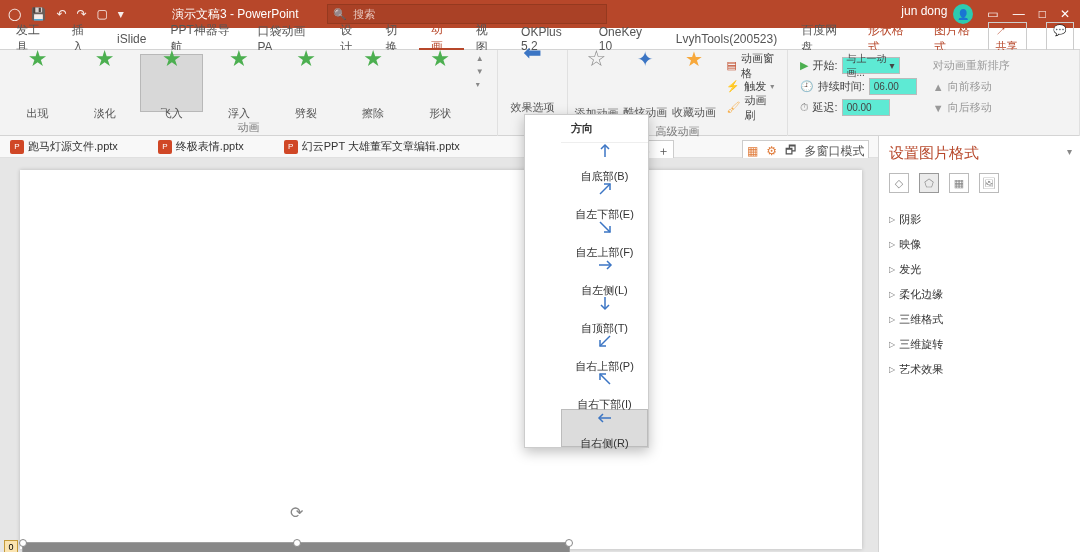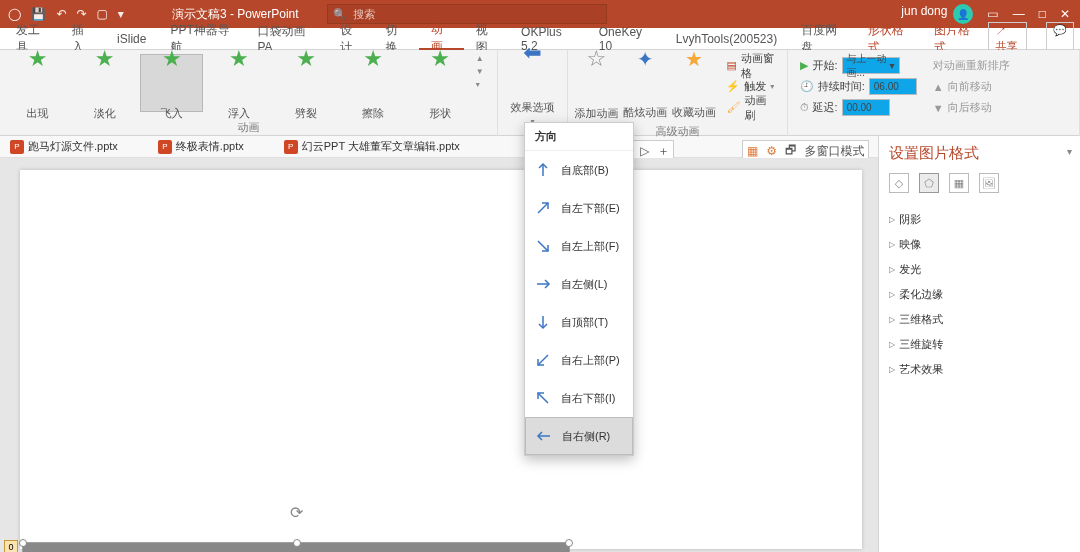--- a/index.html
+++ b/index.html
@@ -31,21 +31,21 @@
 .anim-tile { width: 66px; height: 58px; display: flex; flex-direction: column; align-items: center; justify-content: center; gap: 2px; cursor: pointer; }
 .anim-tile.selected { background: #d8d8d8; border: 1px solid #b8b8b8; }
 .anim-tile .star { color: #4caf50; font-size: 22px; }
 .anim-tile .outline { color: #888; font-size: 22px; }
 .anim-tile .arrow-in { color: #3b75c4; font-size: 22px; }
 .anim-tile span.lbl { font-size: 11px; color: #555; margin-top: 32px; }
 .anim-spin { width: 16px; display: flex; flex-direction: column; justify-content: center; gap: 4px; color: #888; font-size: 8px; }
 
 .rib-vcol { display: flex; flex-direction: column; gap: 2px; font-size: 11px; color: #444; padding: 2px 6px; }
 .rib-vcol .row { display: flex; align-items: center; gap: 4px; height: 19px; }
-.rib-vcol .ctrl { border: 1px solid #bbb; background: #0ea5e9; padding: 0 4px; font-size: 10px; height: 17px; display: flex; align-items: center; }
+.rib-vcol .ctrl { border: 1px solid #bbb; background: #5eead4; padding: 0 4px; font-size: 10px; height: 17px; display: flex; align-items: center; }
 
 .docs-bar { height: 22px; background: #f8f8f8; border-bottom: 1px solid #e0e0e0; display: flex; align-items: center; padding: 0 10px; gap: 40px; font-size: 11px; color: #333; }
 .doc-tab { display: flex; align-items: center; gap: 4px; }
 .doc-ico { width: 14px; height: 14px; background: #d04726; border-radius: 2px; display: flex; align-items: center; justify-content: center; color: #fff; font-size: 8px; }
 
 .mini-toolbar { position: absolute; left: 520px; top: 158px; background: #fff; border: 1px solid #ccc; height: 22px; display: flex; align-items: center; padding: 0 4px; gap: 8px; font-size: 12px; color: #555; }
 
 .format-pane { position: absolute; right: 0; top: 136px; bottom: 0; width: 202px; background: #fff; border-left: 1px solid #d4d4d4; padding: 8px 10px; }
 .format-pane h3 { color: #b7472a; font-size: 15px; font-weight: normal; margin-bottom: 10px; }
 .fp-icons { display: flex; gap: 10px; margin-bottom: 14px; }
@@ -58,23 +58,23 @@
 .slide { position: absolute; left: 20px; top: 12px; right: 16px; height: 379px; background: #fff; box-shadow: 0 0 4px rgba(0,0,0,.2); }
 .imgbox { position: absolute; left: 22px; top: 384px; width: 548px; height: 132px; border: 1px solid #a0a0a0; display: flex; }
 .imgbox .ph { flex: 1; background: #888; position: relative; overflow: hidden; }
 .ph1 { background: linear-gradient(160deg, #b8c2c8 30%, #6a7478 60%, #3a3f42 100%); }
 .ph2 { background: linear-gradient(180deg, #e8e6dd 40%, #b8a88e 70%, #7a6d58 100%); }
 .ph3 { background: linear-gradient(150deg, #1a3a6a 30%, #7090b0 60%, #c8d4e0 100%); }
 .sel-handle { position: absolute; width: 8px; height: 8px; background: #fff; border: 1px solid #888; border-radius: 50%; }
 .tag0 { position: absolute; left: 4px; top: 382px; width: 14px; height: 14px; background: #fbe4b0; border: 1px solid #c49a3a; font-size: 9px; display: flex; align-items: center; justify-content: center; }
 .rot-handle { position: absolute; left: 290px; top: 345px; color: #888; font-size: 16px; }
 
-.effect-menu { position: absolute; left: 524px; top: 122px; width: 110px; background: #fff; border: 1px solid #ccc; box-shadow: 0 4px 12px rgba(0,0,0,.25); z-index: 10; }
+.effect-menu { position: absolute; left: 524px; top: 114px; width: 125px; background: #fff; border: 1px solid #ccc; box-shadow: 0 4px 12px rgba(0,0,0,.25); z-index: 10; padding-left: 36px; }
 .effect-menu .hdr { padding: 6px 10px; font-size: 11px; font-weight: bold; color: #333; border-bottom: 1px solid #eee; }
-.effect-menu .opt { height: 38px; display: flex; align-items: center; gap: 10px; padding: 0 10px; font-size: 11px; color: #333; cursor: pointer; }
+.effect-menu .opt { height: 38px; display: flex; align-items: center; gap: 10px; padding: 0 10px; font-size: 11px; color: #333; cursor: pointer; flex-direction: column; }
 .effect-menu .opt.sel { background: #dcdcdc; border: 1px solid #bcbcbc; }
 .effect-menu .arr { width: 16px; display: flex; align-items: center; justify-content: center; color: #3b75c4; font-size: 15px; }
 
 svg.arrow { width: 16px; height: 16px; }
 svg.arrow line, svg.arrow polyline { stroke: #3b75c4; stroke-width: 1.5; fill: none; }
 </style>
 </head>
 <body>
 
 <div class="titlebar">

